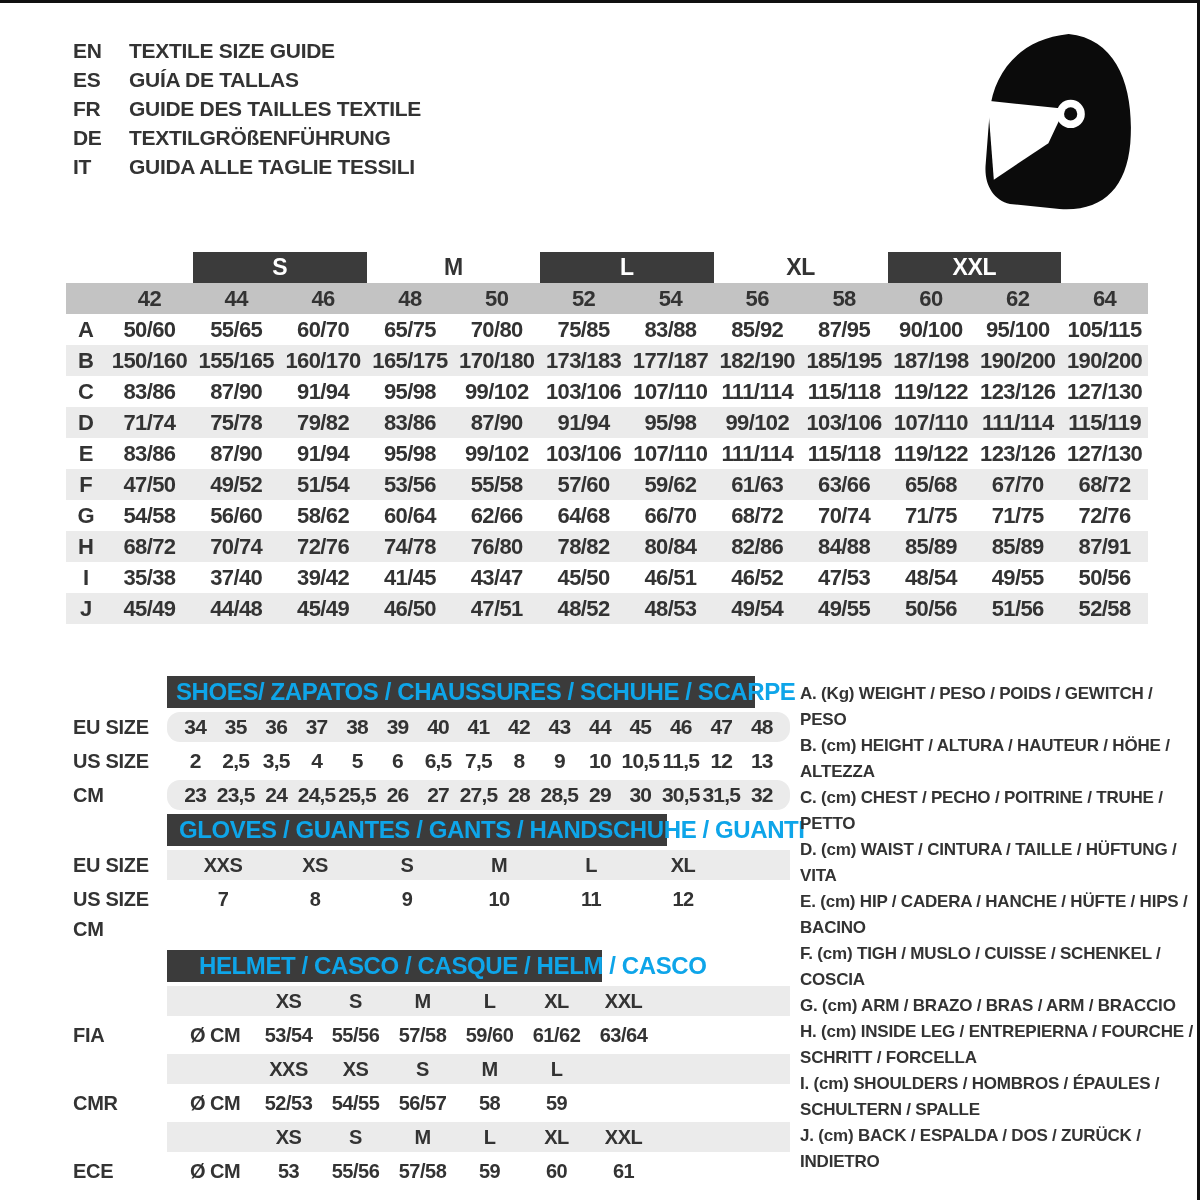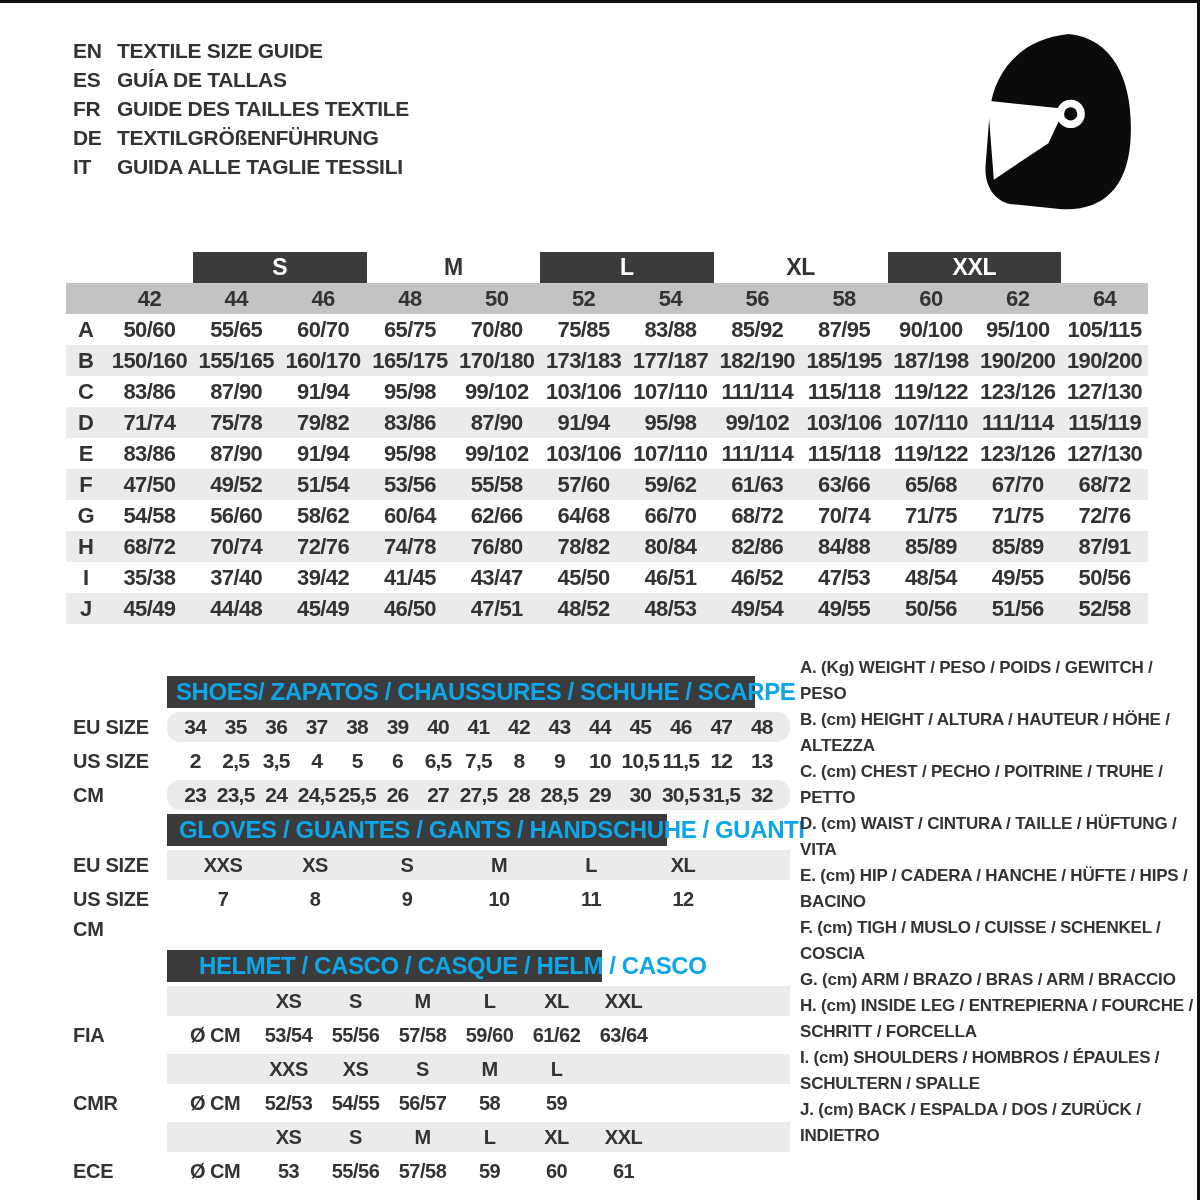--- a/index.html
+++ b/index.html
@@ -7,21 +7,21 @@
     width:1200px;height:1200px;background:#ffffff;
     font-family:"Liberation Sans", sans-serif;
     -webkit-font-smoothing:antialiased;
   }
   #stage{position:relative;width:1200px;height:1200px;overflow:hidden;color:var(--text,#333);}
   .edge-top{position:absolute;top:0;left:0;width:1200px;height:3px;background:#101010;}
   .edge-right{position:absolute;top:0;right:0;width:3px;height:1200px;background:#101010;}
 
   
   .langs{position:absolute;left:73px;top:36px;}
-  .lang-row{display:flex;height:29px;align-items:center;font-weight:bold;font-size:21px;letter-spacing:-0.3px;}
+  .lang-row{display:flex;height:29px;align-items:center;font-weight:bold;font-size:21px;letter-spacing:-0.3px;gap:12px;}
   .lang-code{width:44px;}
 
   .helmet{position:absolute;left:972px;top:30px;}
 
   
   .textile{position:absolute;left:66px;top:252px;width:1082px;}
   .t-grid{display:grid;grid-template-columns:40px repeat(12,1fr);}
   .groups{height:31px;}
   .group-box{display:flex;align-items:center;justify-content:center;font-weight:bold;font-size:23px;letter-spacing:-0.3px;}
   .group-box.boxed{background:var(--dark,#3b3b3b);color:#fff;}
@@ -39,21 +39,21 @@
   .row{height:30px;width:623px;display:grid;align-items:center;}
   .row.band{background:var(--light,#ebebeb);}
   .shoes-row{grid-template-columns:repeat(15,1fr);padding:0 8px;width:607px;border-radius:13px;}
   .shoes-row .cell{font-size:21px;letter-spacing:-0.8px;}
   .gloves-row{grid-template-columns:repeat(6,92px) 1fr;padding-left:10px;width:613px;}
   .gloves-row .cell{font-size:20px;letter-spacing:-0.5px;}
   .helmet-row{grid-template-columns:80px repeat(6,67px) 1fr;padding-left:8px;width:615px;}
   .helmet-row .cell{font-size:20px;letter-spacing:-0.5px;}
 
   
-  .legend{position:absolute;left:800px;top:655px;width:400px;font-weight:bold;font-size:17px;line-height:26px;letter-spacing:-0.2px;}
+  .legend{position:absolute;left:800px;top:681px;width:400px;font-weight:bold;font-size:17px;line-height:26px;letter-spacing:-0.2px;}
 </style>
 </head>
 <body>
 
 <div id="stage" style="--dark: #3b3b3b; --light: #ebebeb; --medium: #c3c3c3; --text: #333333;">
   <div class="edge-top"></div>
   <div class="edge-right"></div>
 
   <section class="langs" id="langList">
       <div class="lang-row">

